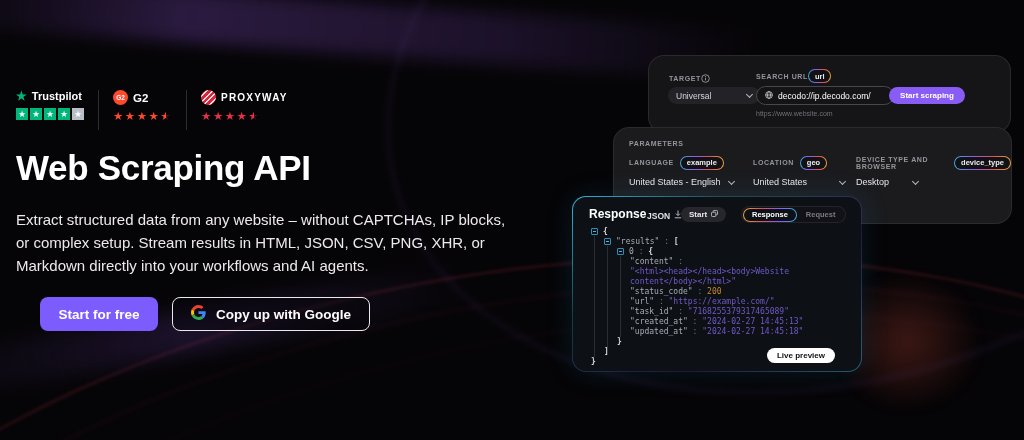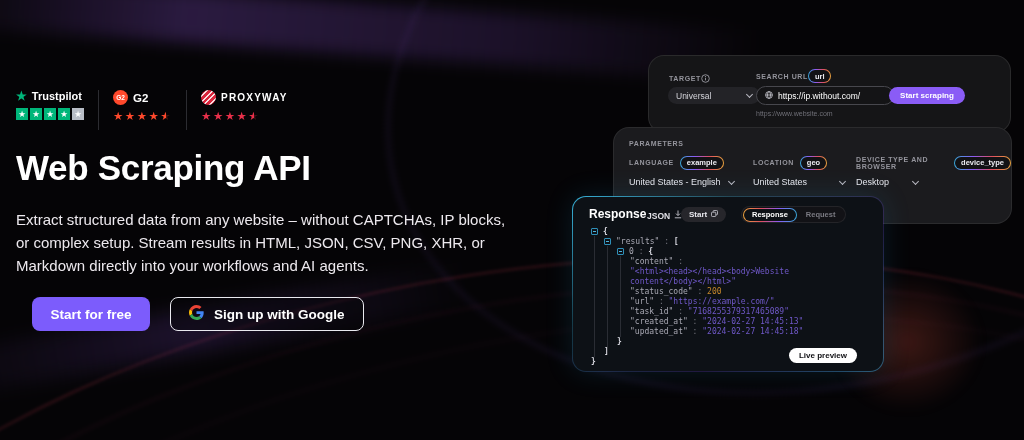--- a/index.html
+++ b/index.html
@@ -43,21 +43,21 @@
   .stars-pw{color:#E8304A;}
   .stars-g2 .half{background:linear-gradient(90deg,#FF492C 50%,rgba(255,73,44,.25) 50%);
       -webkit-background-clip:text;background-clip:text;color:transparent;}
   .stars-pw .half{background:linear-gradient(90deg,#E8304A 50%,rgba(232,48,74,.25) 50%);
       -webkit-background-clip:text;background-clip:text;color:transparent;}
   
   .hero-title{position:absolute;left:16px;top:148px;margin:0;font-size:35px;font-weight:700;
               letter-spacing:-.3px;color:#fff;}
   .hero-desc{position:absolute;left:16px;top:208px;width:498px;margin:0;font-size:15px;
              line-height:23px;color:#EDE9EE;}
-  .cta-row{position:absolute;left:16px;top:297px;display:flex;gap:20px;padding-left:16px;}
+  .cta-row{position:absolute;left:24px;top:297px;display:flex;gap:14px;padding-left:16px;}
   .btn-primary{width:118px;height:34px;border:none;border-radius:8px;background:#7C5CFC;color:#fff;
                font-family:inherit;font-size:13.5px;font-weight:700;cursor:pointer;}
   .btn-google{height:34px;display:flex;align-items:center;gap:10px;padding:0 18px;border-radius:8px;
               border:1px solid #E9E9EF;background:rgba(5,5,8,.4);color:#fff;font-family:inherit;
               font-size:13.5px;font-weight:700;cursor:pointer;}
   
   .panel{position:absolute;border-radius:16px;}
   .lbl{font-size:7px;font-weight:700;letter-spacing:.6px;color:#94949C;}
   .rb{display:inline-block;padding:1px;border-radius:9px;
       background:linear-gradient(90deg,#38a8d8,#8a5cf6,#e04f5f,#e8a33d);}
@@ -84,21 +84,21 @@
             border:1px solid rgba(255,255,255,.07);z-index:3;}
   .p-params .title{position:absolute;left:15px;top:12px;}
   .pcol{position:absolute;top:27px;}
   .pcol .lbl-row{display:flex;align-items:center;gap:6px;height:15px;}
   .pcol .val-row{display:flex;align-items:center;margin-top:7px;font-size:9px;color:#E6E6EC;
                  cursor:pointer;}
   .c1{left:15px;} .c2{left:139px;} .c3{left:242px;}
   .c1 .val-row{gap:8px;} .c2 .val-row{width:92px;justify-content:space-between;}
   .c3 .val-row{width:62px;justify-content:space-between;}
   
-  .p-resp-wrap{position:absolute;left:572px;top:196px;width:312px;height:176px;border-radius:14px;
+  .p-resp-wrap{position:absolute;left:572px;top:196px;width:290px;height:176px;border-radius:14px;
       padding:1px;box-sizing:border-box;z-index:4;
       background:linear-gradient(140deg,#39b4dc 0%,rgba(57,180,220,.30) 30%,rgba(98,70,200,.30) 65%,rgba(57,160,210,.55) 100%);
       box-shadow:0 0 28px rgba(40,150,200,.16);}
   .p-resp{position:relative;width:100%;height:100%;border-radius:13px;background:#0D1116;
           box-sizing:border-box;}
   .r-title{position:absolute;left:16px;top:10px;font-size:12px;font-weight:700;color:#fff;}
   .r-json{position:absolute;left:74px;top:13px;display:flex;align-items:center;gap:4px;
           font-size:8.5px;font-weight:700;color:#E2E2E8;}
   .btn-copy{position:absolute;left:108px;top:10px;height:15px;display:flex;align-items:center;
       gap:4px;padding:0 8px;border:none;border-radius:8px;background:#26262B;color:#E6E6EC;
@@ -176,21 +176,21 @@
     <button class="btn-primary">Start for free</button>
     <button class="btn-google">
       <span class="ico">
         <svg width="15" height="15" viewBox="0 0 48 48">
           <path fill="#EA4335" d="M24 9.5c3.54 0 6.71 1.22 9.21 3.6l6.85-6.85C35.9 2.38 30.47 0 24 0 14.62 0 6.51 5.38 2.56 13.22l7.98 6.19C12.43 13.72 17.74 9.5 24 9.5z"></path>
           <path fill="#4285F4" d="M46.98 24.55c0-1.57-.15-3.09-.38-4.55H24v9.02h12.94c-.58 2.96-2.26 5.48-4.78 7.18l7.73 6c4.51-4.18 7.09-10.36 7.09-17.65z"></path>
           <path fill="#FBBC05" d="M10.53 28.59c-.48-1.45-.76-2.99-.76-4.59s.27-3.14.76-4.59l-7.98-6.19C.92 16.46 0 20.12 0 24c0 3.88.92 7.54 2.56 10.78l7.97-6.19z"></path>
           <path fill="#34A853" d="M24 48c6.48 0 11.93-2.13 15.89-5.81l-7.73-6c-2.15 1.45-4.92 2.3-8.16 2.3-6.26 0-11.57-4.22-13.47-9.91l-7.98 6.19C6.51 42.62 14.62 48 24 48z"></path>
         </svg>
       </span>
-      <span>Sign up with Google</span>
+      <span>Copy up with Google</span>
     </button>
   </div>
 
   <div class="panel p-top">
     <div class="row-lbl" style="left:20px;">
       <span class="lbl">TARGET</span>
       <span class="ico">
         <svg width="9" height="9" viewBox="0 0 9 9">
             <circle cx="4.5" cy="4.5" r="3.8" fill="none" stroke="#9A9AA2" stroke-width="0.9"></circle>
             <line x1="4.5" y1="4" x2="4.5" y2="6.4" stroke="#9A9AA2" stroke-width="0.9"></line>
@@ -209,21 +209,21 @@
       <span class="chev"></span>
     </div>
     <div class="inp-url">
       <span class="ico">
         <svg width="8" height="8" viewBox="0 0 8 8">
             <circle cx="4" cy="4" r="3.4" fill="none" stroke="#C9C9D0" stroke-width="0.8"></circle>
             <ellipse cx="4" cy="4" rx="1.5" ry="3.4" fill="none" stroke="#C9C9D0" stroke-width="0.8"></ellipse>
             <line x1="0.6" y1="4" x2="7.4" y2="4" stroke="#C9C9D0" stroke-width="0.8"></line>
           </svg>
       </span>
-      <span>https://ip.without.com/</span>
+      <span>decodo://ip.decodo.com/</span>
     </div>
     <div class="hint">https://www.website.com</div>
     <button class="btn-scrape">Start scraping</button>
   </div>
 
   <div class="panel p-params">
     <span class="lbl title">PARAMETERS</span>
     <div class="pcol c1">
       <div class="lbl-row">
         <span class="lbl">LANGUAGE</span>

